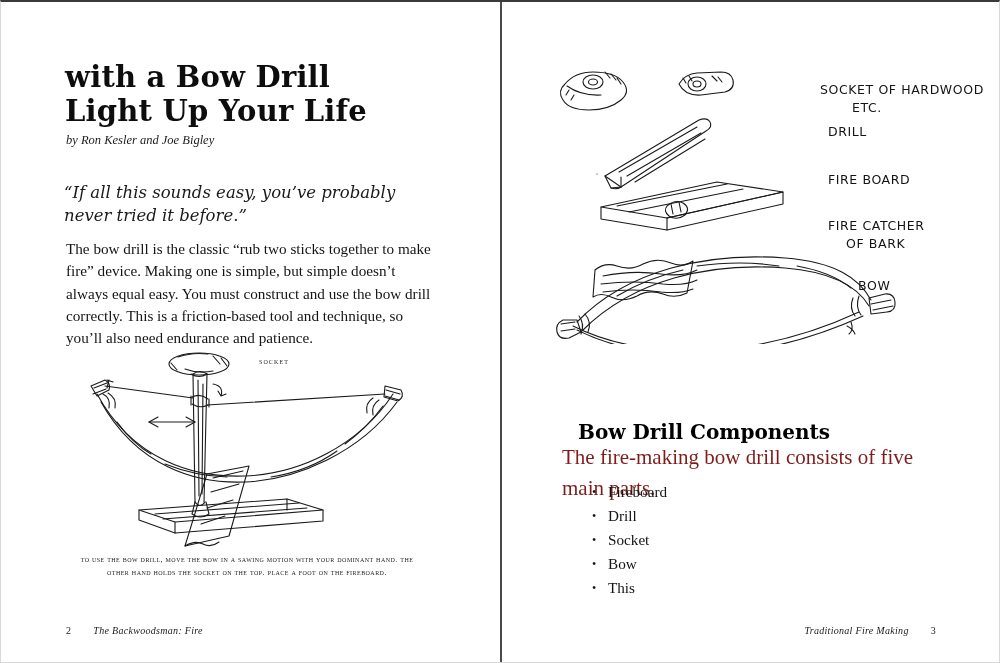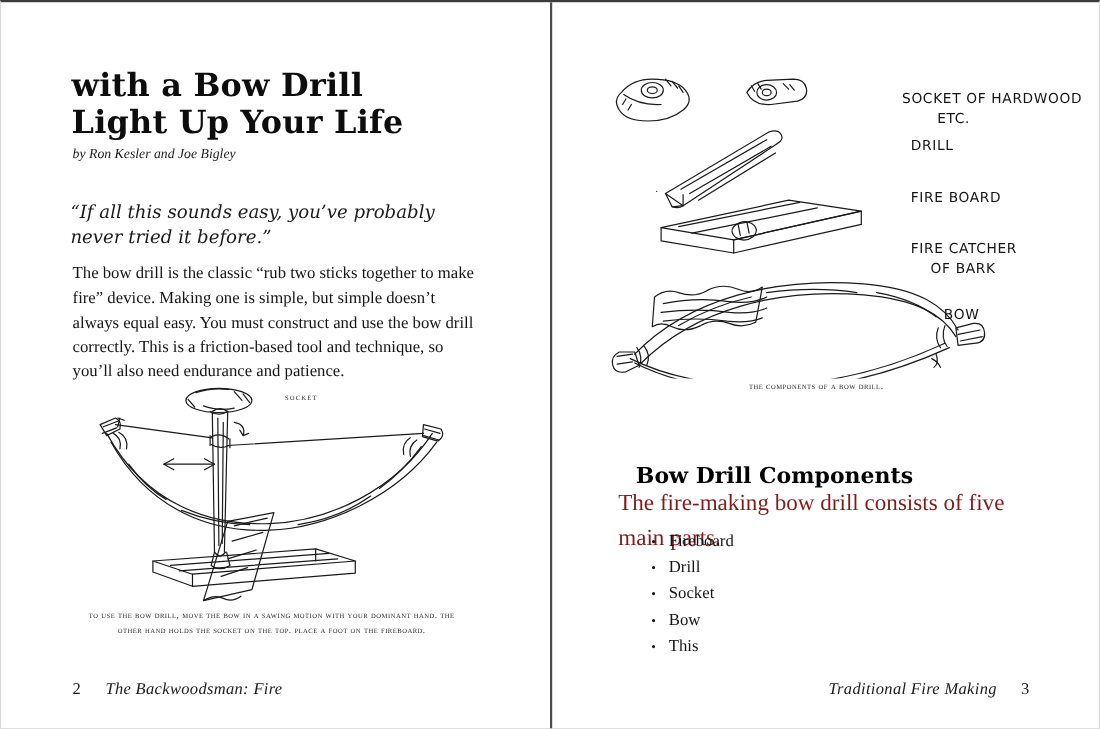--- a/index.html
+++ b/index.html
@@ -96,21 +96,21 @@
     line-height: 1.55;
     letter-spacing: 0.45px;
     font-variant: small-caps;
     text-transform: lowercase;
     color: #1d1d1d;
   }
   .folio {
     position: absolute;
     bottom: 29px;
     font-style: italic;
-    font-size: 15px;
+    font-size: 10px;
     letter-spacing: 0.3px;
     color: #1a1a1a;
   }
   .folio-left  { left: 65px; }
   .folio-left .num { font-style: normal; margin-right: 22px; }
   .folio-right { right: 65px; }
   .folio-right .num { font-style: normal; margin-left: 22px; }
 
   
   .fig-right {
@@ -333,21 +333,20 @@
     <svg style="position:absolute; left:316px; top:52px; width:180px; height:250px;" viewBox="0 0 180 250" xmlns="http://www.w3.org/2000/svg">
       <text class="hand-label" x="2" y="40">SOCKET OF HARDWOOD</text>
       <text class="hand-label" x="34" y="58">ETC.</text>
       <text class="hand-label" x="10" y="82">DRILL</text>
       <text class="hand-label" x="10" y="130">FIRE BOARD</text>
       <text class="hand-label" x="10" y="176">FIRE CATCHER</text>
       <text class="hand-label" x="28" y="194">OF BARK</text>
       <text class="hand-label" x="40" y="236">BOW</text>
     </svg>
 
-    <div class="caption-right">The components of a bow drill.</div>
 
     <div class="section-head">Bow Drill Components</div>
     <div class="section-intro">The fire-making bow drill consists of five main parts.</div>
 
     <ul class="parts-list">
       <li>Fireboard</li>
       <li>Drill</li>
       <li>Socket</li>
       <li>Bow</li>
       <li>This</li>

